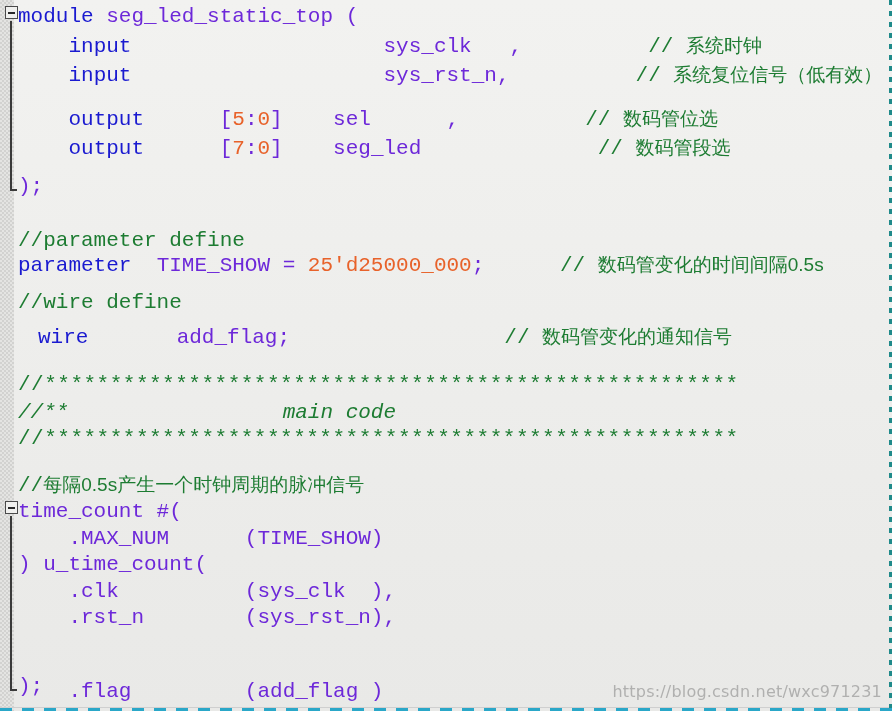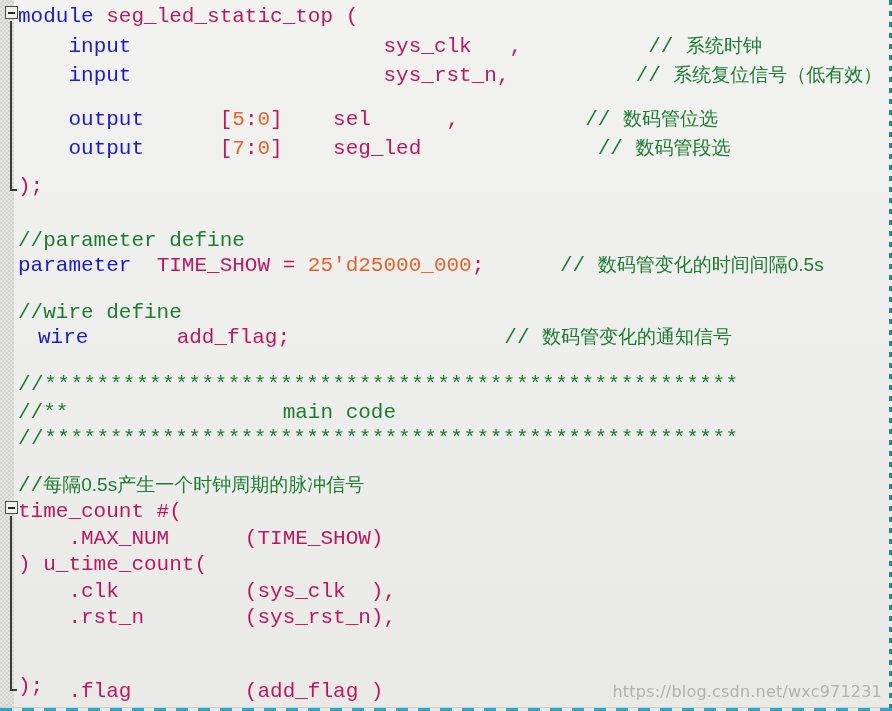--- a/index.html
+++ b/index.html
@@ -114,21 +114,21 @@
     left: 0;
     width: 892px;
     height: 29px;
     white-space: pre;
     font-size: 21px;
     line-height: 29px;
     letter-spacing: 0px;
   }
   .seg { white-space: pre; }
   .kw      { color: #1a1ad0; }
-  .plain   { color: #be185d; }
+  .plain   { color: #6d28d9; }
   .num     { color: #e8622a; }
   .comment { color: #1d7c32; }
   .cjk {
     font-family: Liberation Sans, sans-serif;
     font-size: 19px;
   }
   .stars { letter-spacing: 0.5px; }
   
   #watermark {
     position: absolute;
@@ -160,24 +160,24 @@
 
   <div id="code">
       <div class="line" style="top: 2px;"><span class="seg" style="display: inline-block; width: 18px;"></span><span class="seg kw">module</span><span class="seg plain"> seg_led_static_top (</span></div>
       <div class="line" style="top: 31px;"><span class="seg" style="display: inline-block; width: 18px;"></span><span class="seg plain">    </span><span class="seg kw">input</span><span class="seg plain">                    sys_clk   ,          </span><span class="seg comment">// </span><span class="seg comment cjk">系统时钟</span></div>
       <div class="line" style="top: 60px;"><span class="seg" style="display: inline-block; width: 18px;"></span><span class="seg plain">    </span><span class="seg kw">input</span><span class="seg plain">                    sys_rst_n,          </span><span class="seg comment">// </span><span class="seg comment cjk">系统复位信号（低有效）</span></div>
       <div class="line" style="top: 104px;"><span class="seg" style="display: inline-block; width: 18px;"></span><span class="seg plain">    </span><span class="seg kw">output</span><span class="seg plain">      [</span><span class="seg num">5</span><span class="seg plain">:</span><span class="seg num">0</span><span class="seg plain">]    sel      ,          </span><span class="seg comment">// </span><span class="seg comment cjk">数码管位选</span></div>
       <div class="line" style="top: 133px;"><span class="seg" style="display: inline-block; width: 18px;"></span><span class="seg plain">    </span><span class="seg kw">output</span><span class="seg plain">      [</span><span class="seg num">7</span><span class="seg plain">:</span><span class="seg num">0</span><span class="seg plain">]    seg_led              </span><span class="seg comment">// </span><span class="seg comment cjk">数码管段选</span></div>
       <div class="line" style="top: 172px;"><span class="seg" style="display: inline-block; width: 18px;"></span><span class="seg plain">);</span></div>
       <div class="line" style="top: 226px;"><span class="seg" style="display: inline-block; width: 18px;"></span><span class="seg comment">//parameter define</span></div>
       <div class="line" style="top: 250px;"><span class="seg" style="display: inline-block; width: 18px;"></span><span class="seg kw">parameter</span><span class="seg plain">  TIME_SHOW = </span><span class="seg num">25'd25000_000</span><span class="seg plain">;      </span><span class="seg comment">// </span><span class="seg comment cjk">数码管变化的时间间隔0.5s</span></div>
-      <div class="line" style="top: 298px;"><span class="seg" style="display: inline-block; width: 18px;"></span><span class="seg comment">//wire define</span></div>
+      <div class="line" style="top: 288px;"><span class="seg" style="display: inline-block; width: 18px;"></span><span class="seg comment">//wire define</span></div>
       <div class="line" style="top: 322px; padding-left: 20px;"><span class="seg" style="display: inline-block; width: 18px;"></span><span class="seg kw">wire</span><span class="seg plain">       add_flag;                 </span><span class="seg comment">// </span><span class="seg comment cjk">数码管变化的通知信号</span></div>
       <div class="line" style="top: 370px;"><span class="seg" style="display: inline-block; width: 18px;"></span><span class="seg comment stars">//*****************************************************</span></div>
-      <div class="line" style="top: 398px;"><span class="seg" style="display: inline-block; width: 18px;"></span><span class="seg comment">//**                 main code</span></div>
+      <div class="line" style="top: 398px; font-style: italic;"><span class="seg" style="display: inline-block; width: 18px;"></span><span class="seg comment">//**                 main code</span></div>
       <div class="line" style="top: 424px;"><span class="seg" style="display: inline-block; width: 18px;"></span><span class="seg comment stars">//*****************************************************</span></div>
       <div class="line" style="top: 470px;"><span class="seg" style="display: inline-block; width: 18px;"></span><span class="seg comment">//</span><span class="seg comment cjk">每隔0.5s产生一个时钟周期的脉冲信号</span></div>
       <div class="line" style="top: 497px;"><span class="seg" style="display: inline-block; width: 18px;"></span><span class="seg plain">time_count #(</span></div>
       <div class="line" style="top: 524px;"><span class="seg" style="display: inline-block; width: 18px;"></span><span class="seg plain">    .MAX_NUM      (TIME_SHOW)</span></div>
       <div class="line" style="top: 550px;"><span class="seg" style="display: inline-block; width: 18px;"></span><span class="seg plain">) u_time_count(</span></div>
       <div class="line" style="top: 603px;"><span class="seg" style="display: inline-block; width: 18px;"></span><span class="seg plain">    .rst_n        (sys_rst_n),</span></div>
       <div class="line" style="top: 577px;"><span class="seg" style="display: inline-block; width: 18px;"></span><span class="seg plain">    .clk          (sys_clk  ),</span></div>
       <div class="line" style="top: 677px;"><span class="seg" style="display: inline-block; width: 18px;"></span><span class="seg plain">    .flag         (add_flag )</span></div>
       <div class="line" style="top: 672px;"><span class="seg" style="display: inline-block; width: 18px;"></span><span class="seg plain">);</span></div>
     </div>

